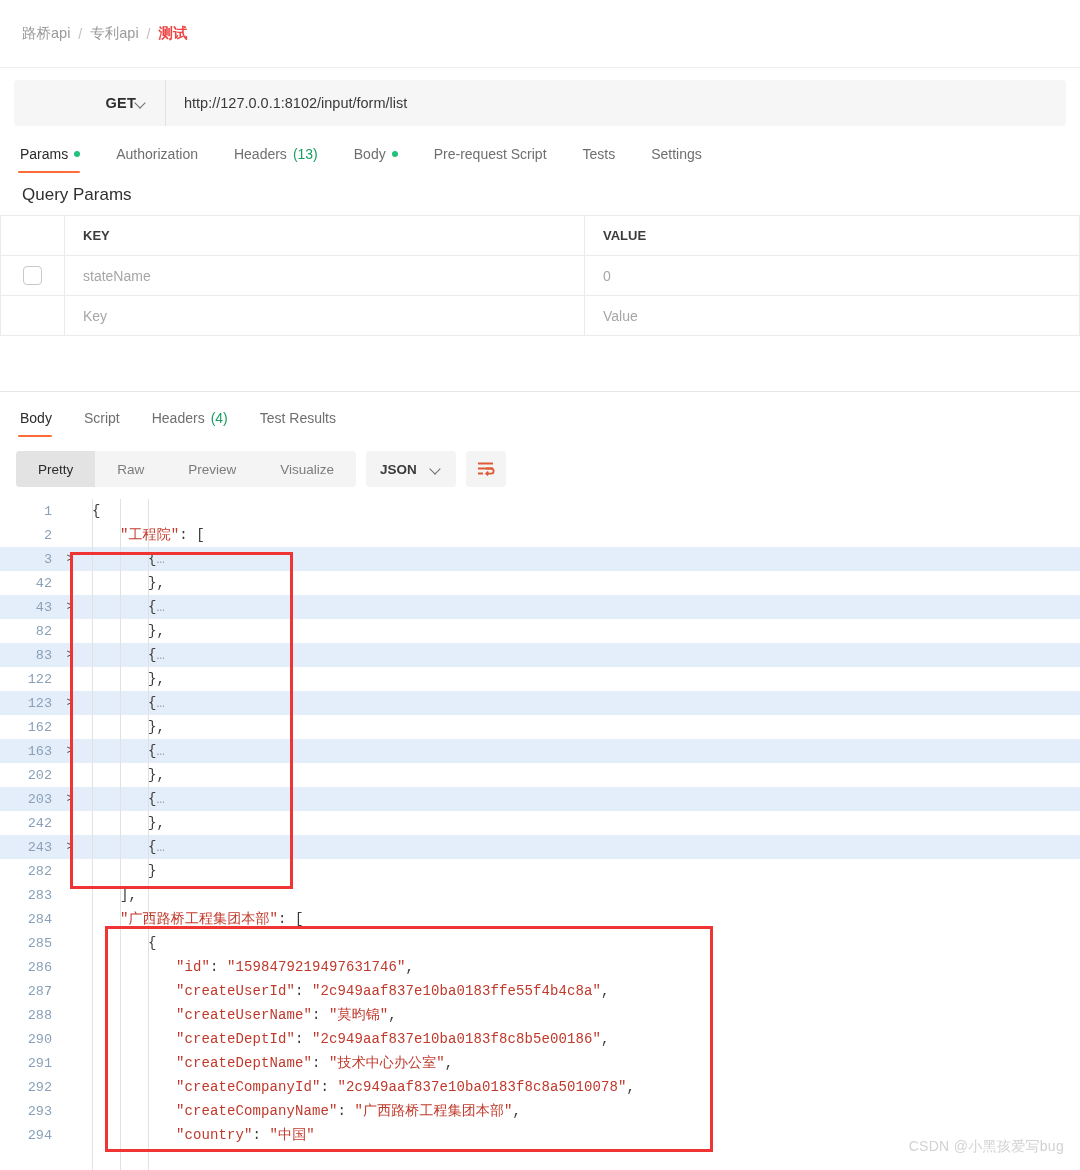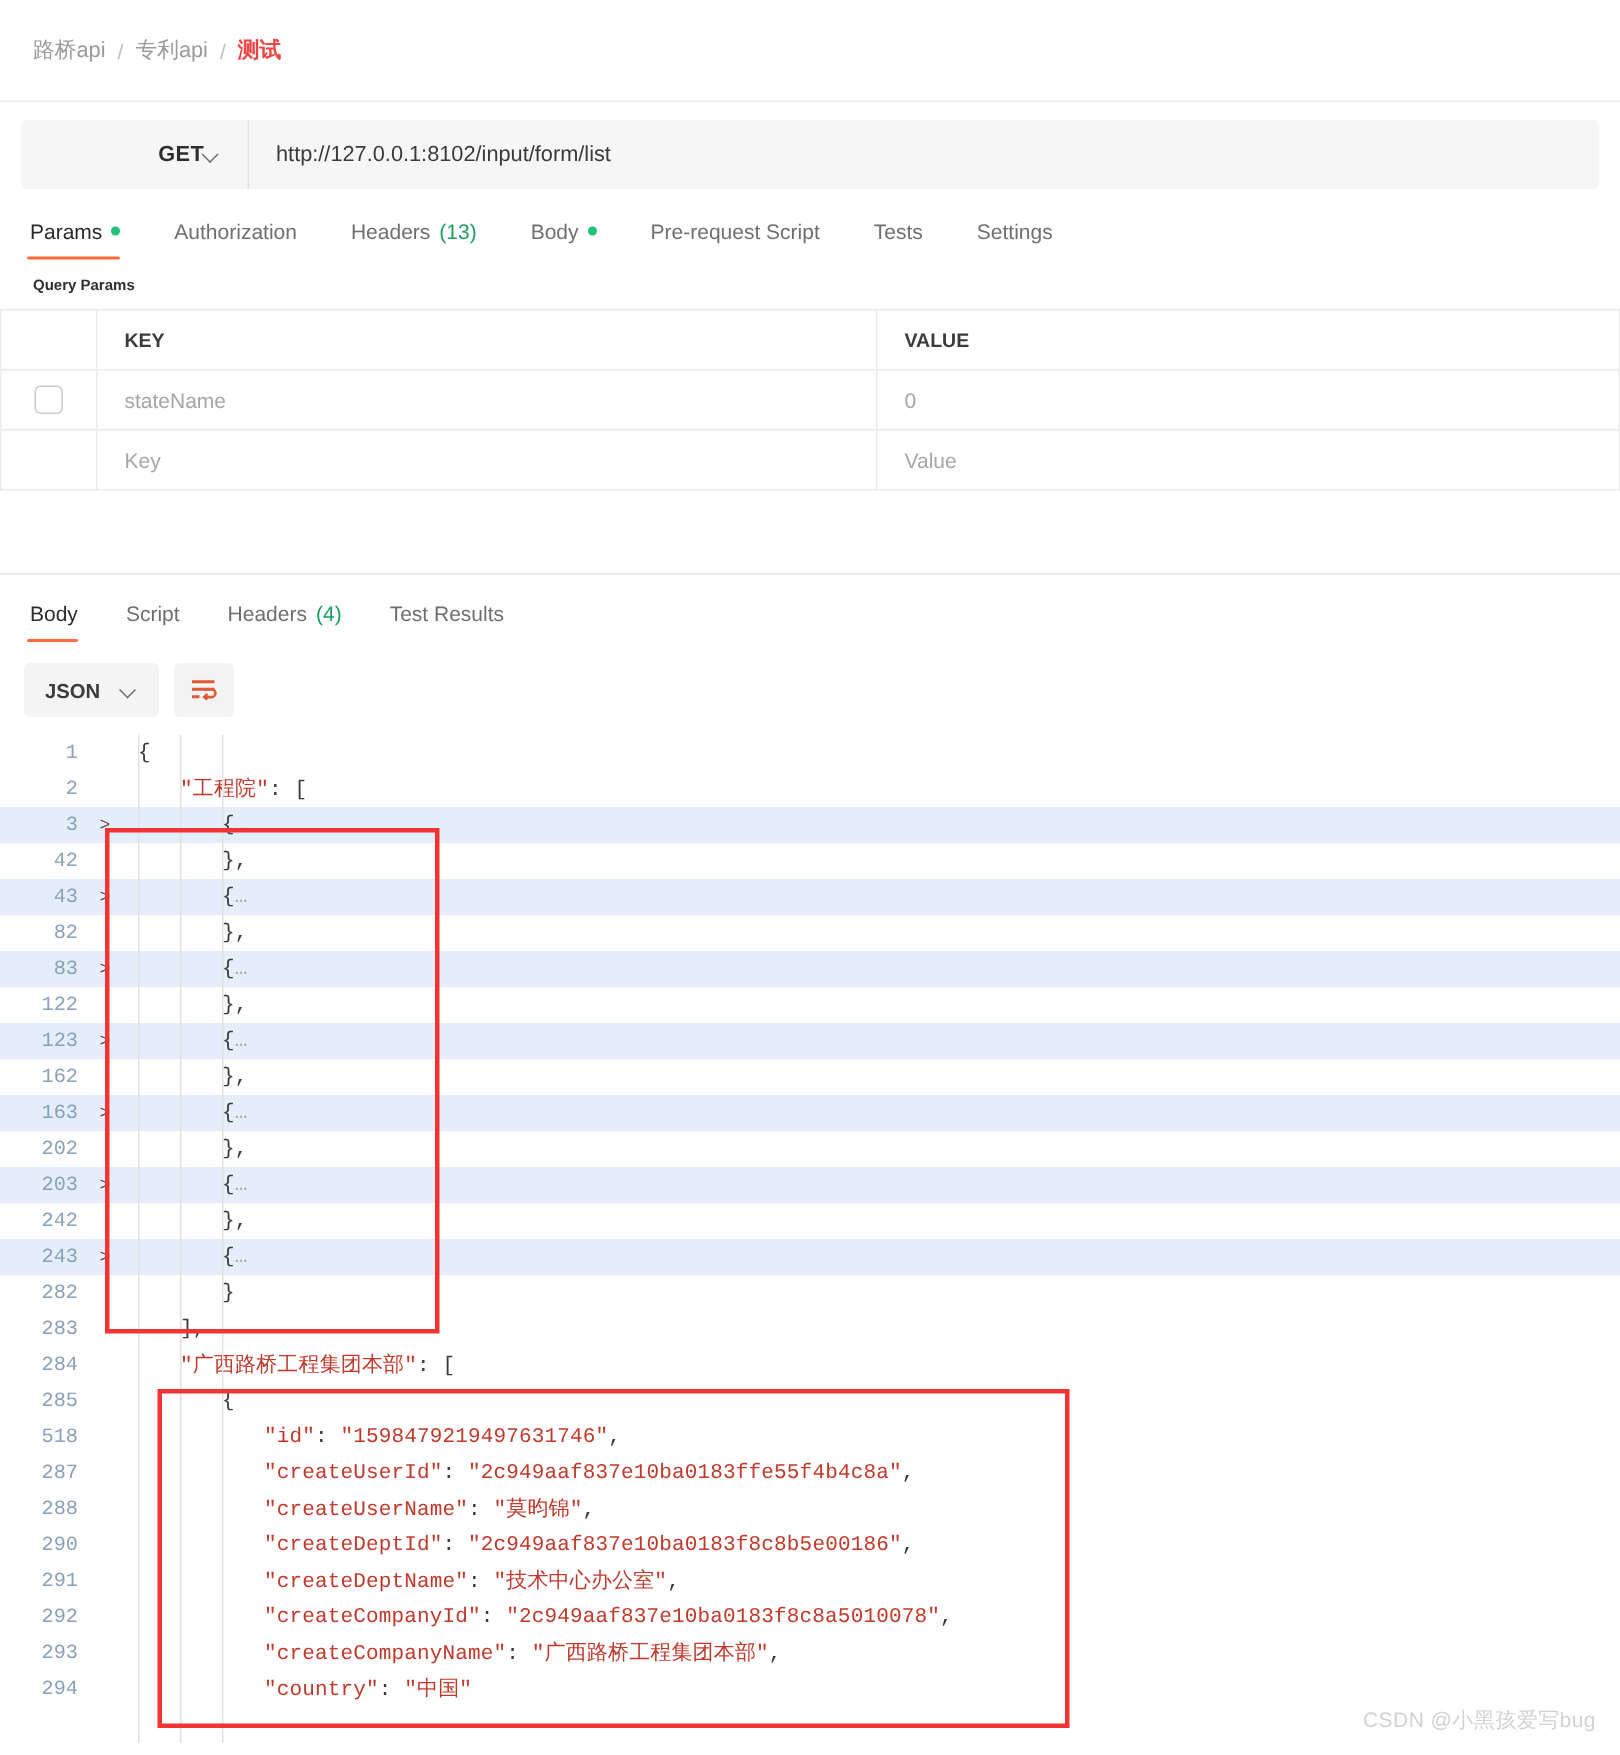--- a/index.html
+++ b/index.html
@@ -74,21 +74,21 @@
     content: ""; position: absolute;
     left: 6px; right: 10px; bottom: 0;
     height: 2.5px; background: #ff6c37; border-radius: 2px;
   }
   .tab:first-child.active::after { left: 4px; right: 16px; }
   .dot-green { width: 6px; height: 6px; border-radius: 50%; background: #21c17a; display:inline-block; }
   .count-green { color: #1a9e5f; }
 
   .section-label {
     padding: 12px 20px 10px 22px;
-    font-size: 10px; font-weight: 700; color: #2f2f2f;
+    font-size: 17px; font-weight: 400; color: #2f2f2f;
   }
 
   
   .ptable { width: 100%; border-collapse: collapse; }
   .ptable th, .ptable td {
     border: 1px solid #ebebeb;
     border-left: none;
     text-align: left;
     font-weight: 400;
   }
@@ -261,20 +261,26 @@
     <div class="tab">
       <span>Headers</span>
       <span class="count-green">(4)</span>
     </div>
     <div class="tab">
       <span>Test Results</span>
     </div>
   </div>
 
   <div class="fmt-row">
+    <div class="seg">
+      <div class="seg-item active">Pretty</div>
+      <div class="seg-item">Raw</div>
+      <div class="seg-item">Preview</div>
+      <div class="seg-item">Visualize</div>
+    </div>
     <div class="fmt-box">
       <span class="fmt-label">JSON</span>
       <span class="chev"></span>
     </div>
     <div class="wrap-btn">
       <svg width="18" height="16" viewBox="0 0 18 16">
         <rect x="1" y="1.5" width="15" height="2" fill="#e05a33"></rect>
         <rect x="1" y="6.5" width="15" height="2" fill="#e05a33"></rect>
         <rect x="1" y="11.5" width="5" height="2" fill="#e05a33"></rect>
         <path d="M9 7.5 h5 a2.6 2.6 0 0 1 0 5.2 h-4" stroke="#e05a33" stroke-width="1.8" fill="none"></path>
@@ -373,21 +379,21 @@
         <div class="gutter">284</div>
         <div class="fold"></div>
         <div class="jcode" style="padding-left: 42px;"><span class="k">"广西路桥工程集团本部"</span><span class="p">: </span><span class="brace">[</span></div>
       </div>
       <div class="jline">
         <div class="gutter">285</div>
         <div class="fold"></div>
         <div class="jcode" style="padding-left: 70px;"><span class="brace">{</span></div>
       </div>
       <div class="jline">
-        <div class="gutter">518</div>
+        <div class="gutter">286</div>
         <div class="fold"></div>
         <div class="jcode" style="padding-left: 98px;"><span class="k">"id"</span><span class="p">: </span><span class="s">"1598479219497631746"</span><span class="p">,</span></div>
       </div>
       <div class="jline">
         <div class="gutter">287</div>
         <div class="fold"></div>
         <div class="jcode" style="padding-left: 98px;"><span class="k">"createUserId"</span><span class="p">: </span><span class="s">"2c949aaf837e10ba0183ffe55f4b4c8a"</span><span class="p">,</span></div>
       </div>
       <div class="jline">
         <div class="gutter">288</div>

